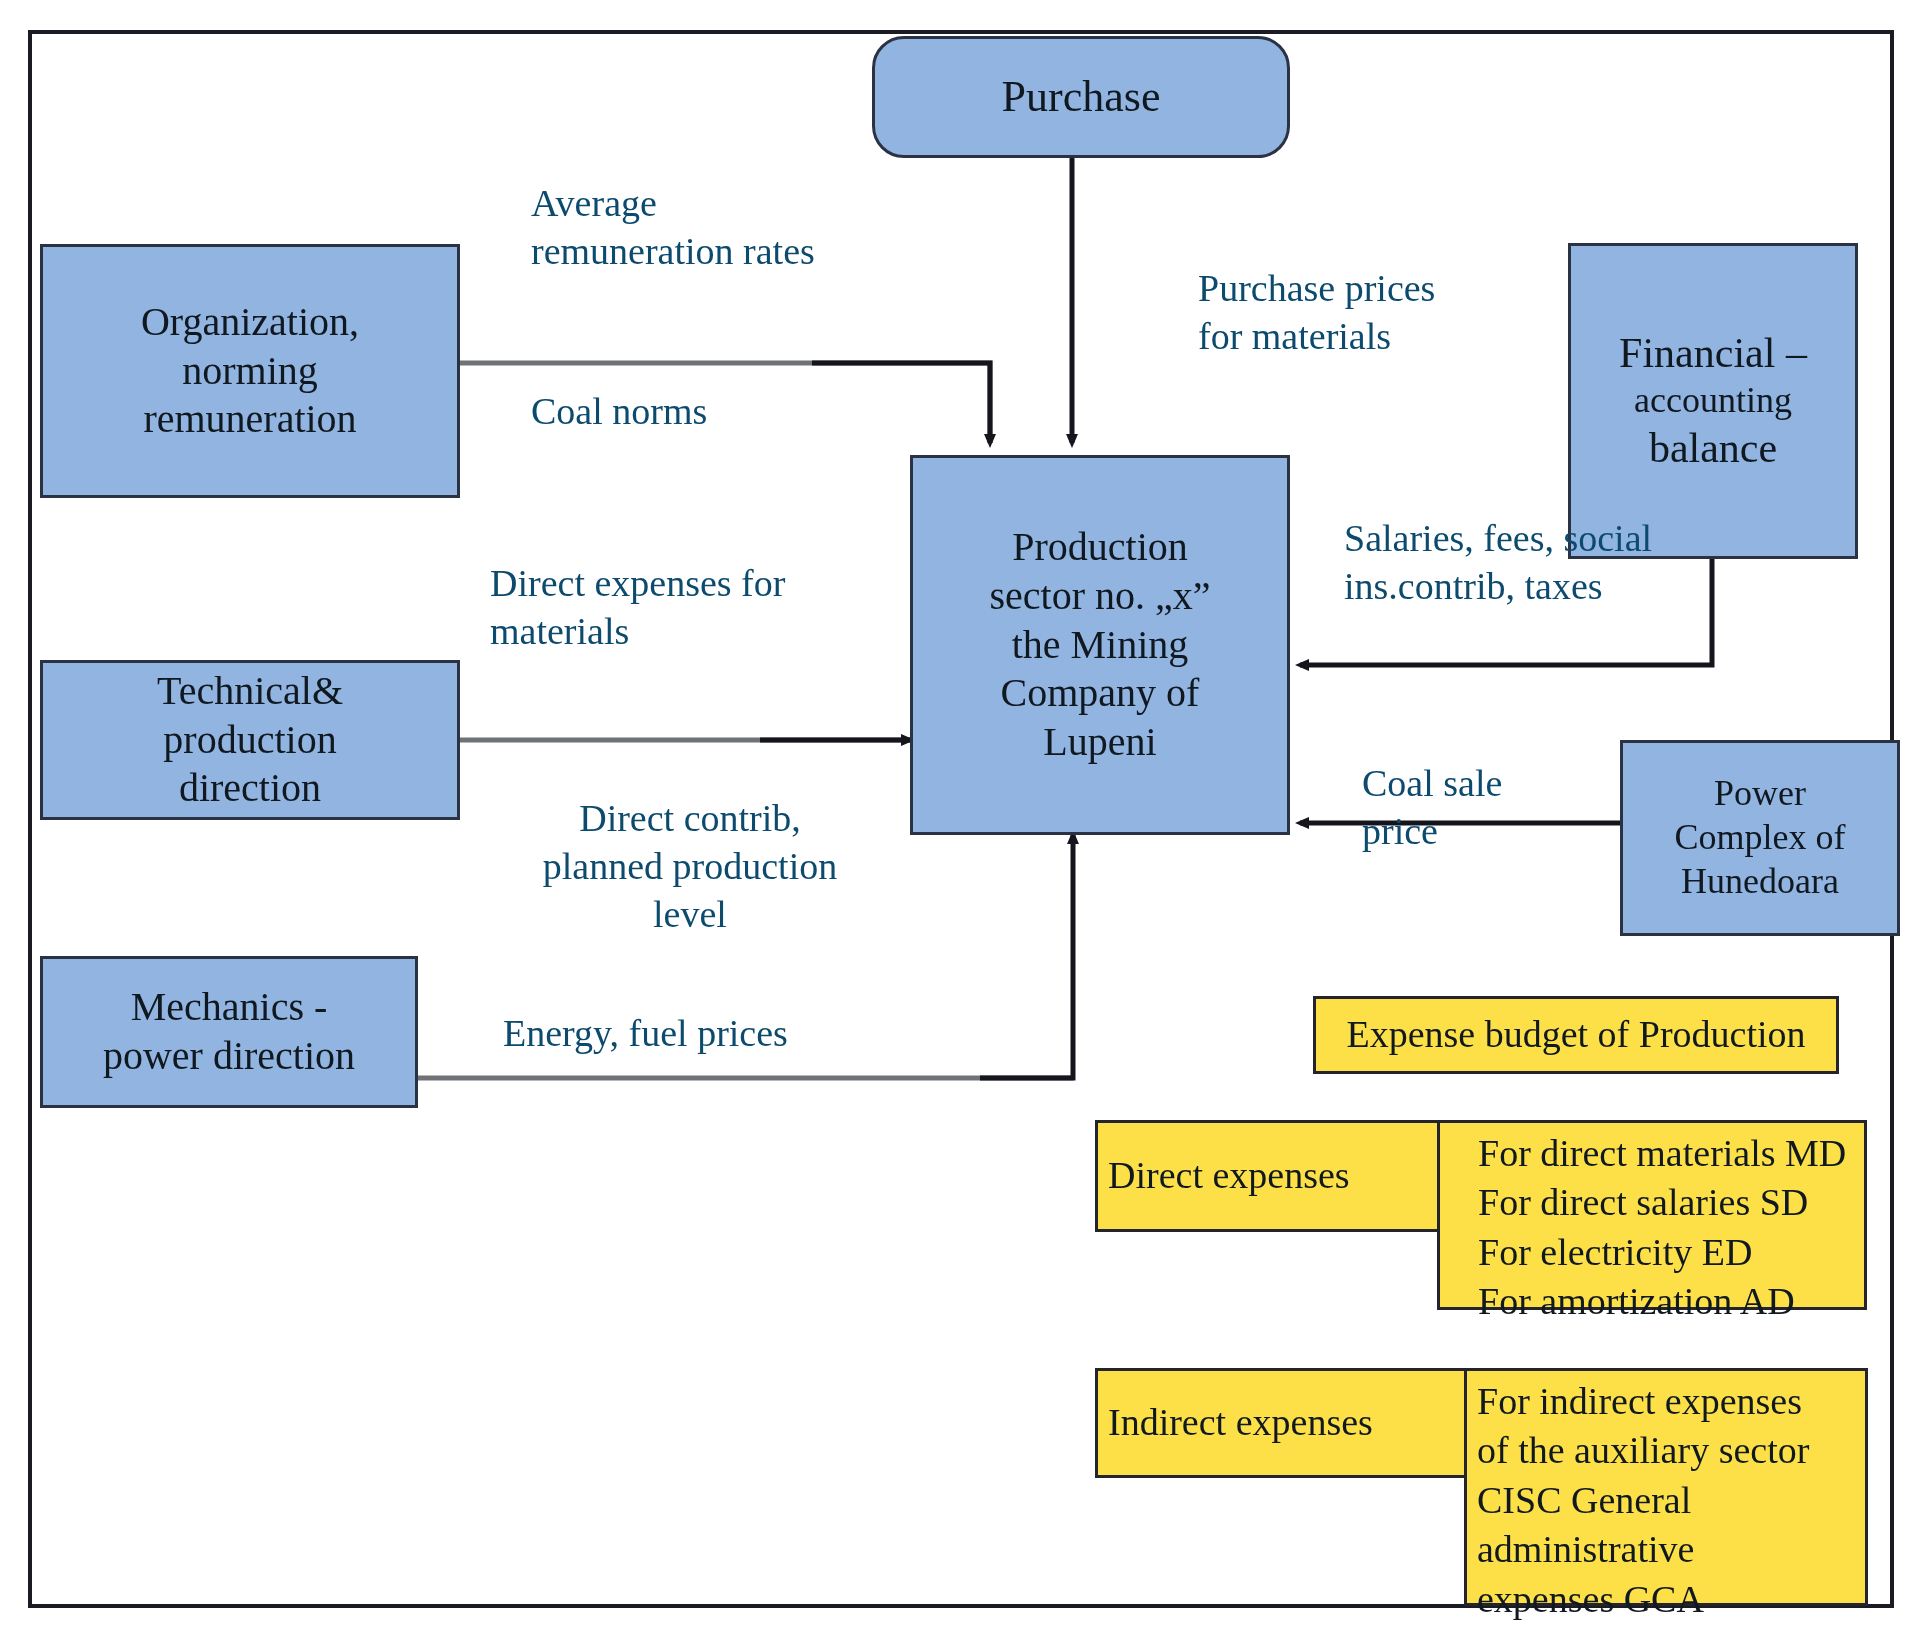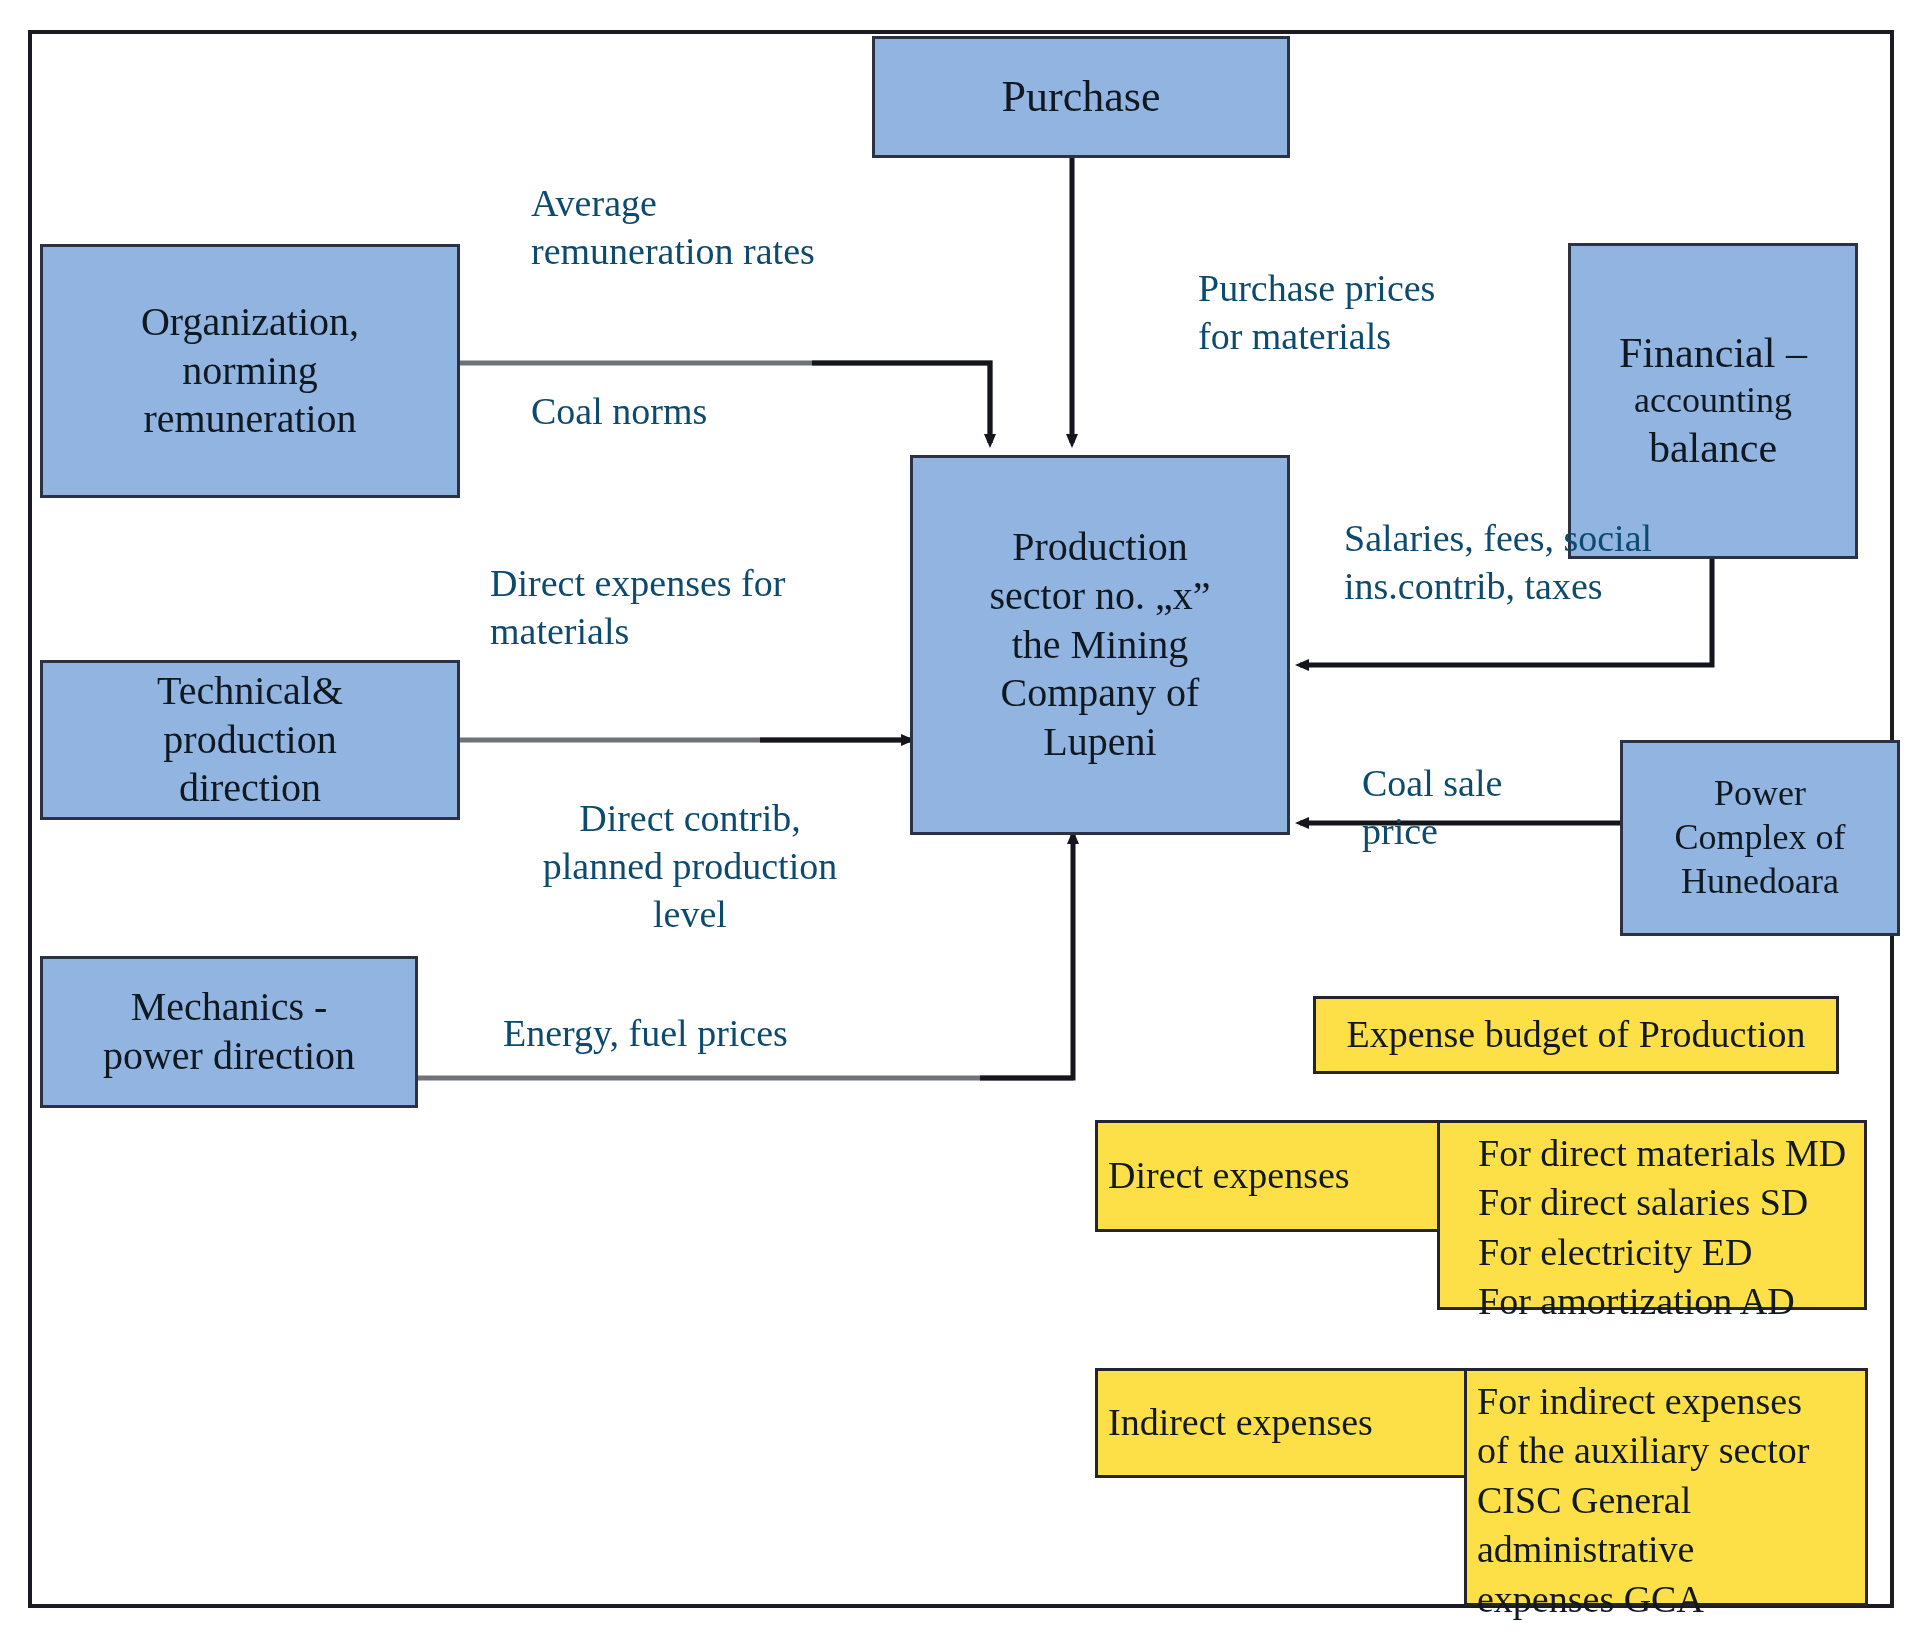--- a/index.html
+++ b/index.html
@@ -52,21 +52,21 @@
 
     <g>
       <path d="M1712,492 L1712,665 L1300,665" stroke="#15151d" stroke-width="5" fill="none" marker-end="url(#arrow)"></path>
     </g>
 
     <g>
       <path d="M1620,823 L1300,823" stroke="#15151d" stroke-width="5" fill="none" marker-end="url(#arrow)"></path>
     </g>
   </svg>
 
-  <div class="node f44" style="left:872px;top:36px;width:418px;height:122px;">
+  <div class="node f44" style="left:872px;top:36px;width:418px;height:122px;border-radius:32px;">
     <span class="lbl">Purchase</span>
   </div>
 
   <div class="node f40" style="left:40px;top:244px;width:420px;height:254px;">
     <span class="lbl">
       <span>Organization,</span><br>
       <span>norming</span><br>
       <span>remuneration</span>
     </span>
   </div>

